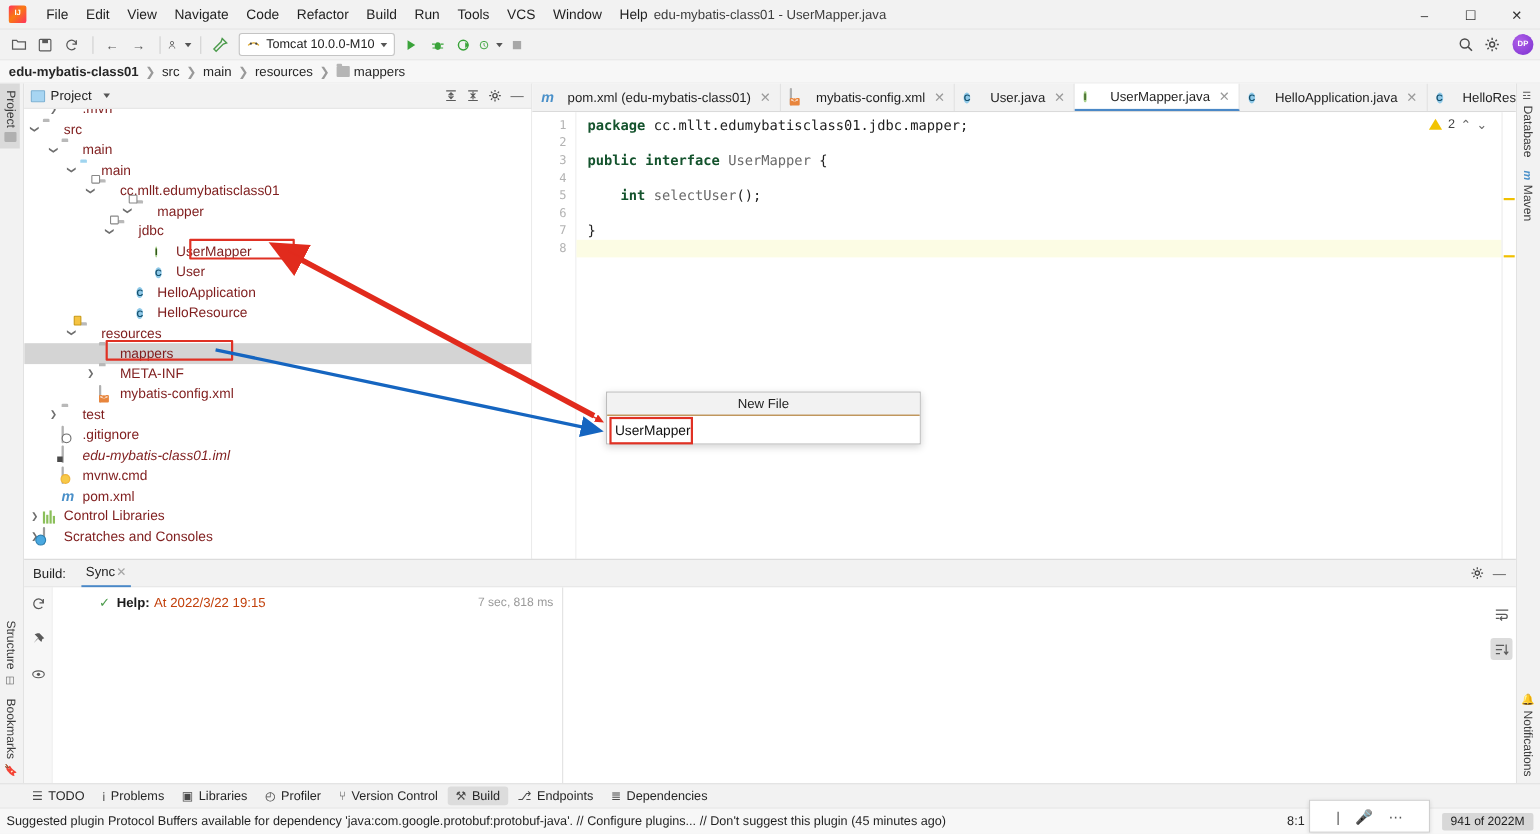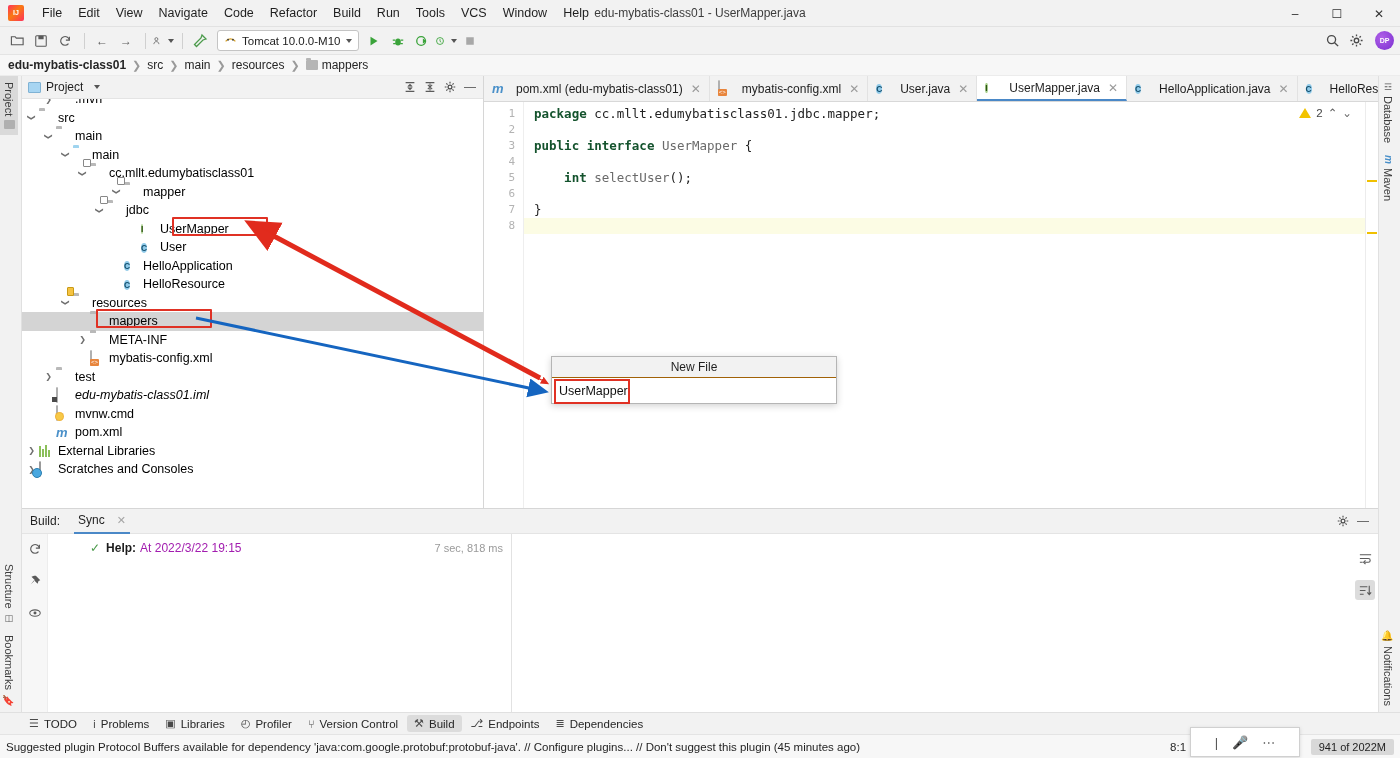--- a/index.html
+++ b/index.html
@@ -196,21 +196,21 @@
   }
   .lib-ico { display:flex; gap:1px; align-items:flex-end; height:12px; margin-top:2px; }
   .lib-ico i { display:block; width:2px; background:#8bbf5a; }
   .scratch-ico {
     width: 13px; height: 13px; border:1px solid #9a9a9a; background:#fafafa; position:relative; border-radius:1px;
   }
   .scratch-ico::after {
     content:""; position:absolute; right:-2px; bottom:-2px; width:8px; height:8px; border-radius:50%;
     background:#49a8e0; border:1px solid #2c7fb0;
   }
-  .node-label { color: #000000; }
+  .node-label { color: #7f1d1d; }
   .hl-box {
     position: absolute; border: 2px solid #e03124; border-radius: 1px; pointer-events: none;
   }
 
   
   .editor-area {
     position: absolute; top: 76px; left: 484px; width: 894px; height: 432px; background: #fff;
   }
   .tabs {
     height: 26px; background: #f2f2f2; display: flex; align-items: stretch;
@@ -278,39 +278,39 @@
   .build-panel {
     position: absolute; top: 508px; left: 22px; width: 1356px; height: 204px;
     background: #f7f7f7; border-top: 1px solid #d6d6d6;
   }
   .bp-header {
     height: 25px; background: #f2f2f2; display: flex; align-items: center; padding-left: 8px;
     border-bottom: 1px solid #e4e4e4;
   }
   .bp-label { font-size: 12px; color: #1f1f1f; margin-right: 14px; }
   .bp-tab {
-    display: flex; align-items: center; gap: 12px; font-size: 12px; color: #1f1f1f;
+    display: flex; align-items: center; gap: 1px; font-size: 12px; color: #1f1f1f;
     height: 25px; padding: 0 4px; border-bottom: 2px solid #4a88c7;
   }
   .bp-tab .x { color: #a5a5a5; font-size: 11px; }
   .bp-hdr-right { margin-left: auto; display: flex; align-items: center; gap: 2px; padding-right: 6px; }
   .bp-side {
     position: absolute; left: 0; top: 25px; width: 26px; height: 179px;
     background: #f7f7f7; display: flex; flex-direction: column; align-items: center;
     padding-top: 8px; gap: 15px; border-right: 1px solid #ededed;
   }
   .bp-side div { color: #5a5a5a; font-size: 13px; }
   .bp-content {
     position: absolute; left: 26px; top: 25px; width: 1330px; height: 179px; background: #fff;
   }
   .bp-tree { width: 464px; height: 179px; border-right: 1px solid #e2e2e2; padding-top: 5px; }
   .bp-row { display: flex; align-items: center; height: 18px; padding: 0 8px 0 42px; font-size: 12px; }
   .bp-check { color: #4c9b4c; margin-right: 6px; font-size: 12px; }
   .bp-sync-label { font-weight: bold; color: #1c1c1c; }
-  .bp-sync-time { color: #a21caf; margin-left: 4px; }
+  .bp-sync-time { color: #c2410c; margin-left: 4px; }
   .bp-dur { margin-left: auto; color: #9a9a9a; font-size: 11px; }
   .bp-right-icons {
     position: absolute; right: 0; top: 0; width: 26px; height: 179px;
     display: flex; flex-direction: column; align-items: center; padding-top: 14px; gap: 12px;
   }
   .bp-ricon { width: 20px; height: 20px; display: flex; align-items: center; justify-content: center; color: #5a5a5a; border-radius: 3px; }
   .bp-ricon.on { background: #dcdcdc; }
 
   
   .tw-bar {
@@ -616,20 +616,25 @@
         <div class="node" style="padding-left: 55px;">
           <span class="arrow"></span>
           <span class="ico"><span class="file-ico xmlish"></span></span>
           <span class="node-label">mybatis-config.xml</span>
         </div>
         <div class="node" style="padding-left: 21px;">
           <span class="arrow">❯</span>
           <span class="ico"><span class="folder-plain"></span></span>
           <span class="node-label">test</span>
         </div>
+        <div class="node" style="padding-left: 21px;">
+          <span class="arrow"></span>
+          <span class="ico"><span class="file-ico git"></span></span>
+          <span class="node-label">.gitignore</span>
+        </div>
         <div class="node" style="padding-left: 21px; font-style: italic;">
           <span class="arrow"></span>
           <span class="ico"><span class="file-ico iml"></span></span>
           <span class="node-label">edu-mybatis-class01.iml</span>
         </div>
         <div class="node" style="padding-left: 21px;">
           <span class="arrow"></span>
           <span class="ico"><span class="cmd-ico"></span></span>
           <span class="node-label">mvnw.cmd</span>
         </div>
@@ -641,21 +646,21 @@
         <div class="node" style="padding-left: 4px;">
           <span class="arrow">❯</span>
           <span class="ico">
             <span class="lib-ico">
               <i style="height:11px"></i>
               <i style="height:8px"></i>
               <i style="height:12px"></i>
               <i style="height:7px"></i>
             </span>
           </span>
-          <span class="node-label">External Libraries</span>
+          <span class="node-label">Control Libraries</span>
         </div>
         <div class="node" style="padding-left: 4px;">
           <span class="arrow">❯</span>
           <span class="ico"><span class="scratch-ico"></span></span>
           <span class="node-label">Scratches and Consoles</span>
         </div>
       </div>
     <div class="hl-box" style="left:150px; top:141px; width:96px; height:19px;"></div>
     <div class="hl-box" style="left:74px; top:233px; width:116px; height:19px;"></div>
   </div>

